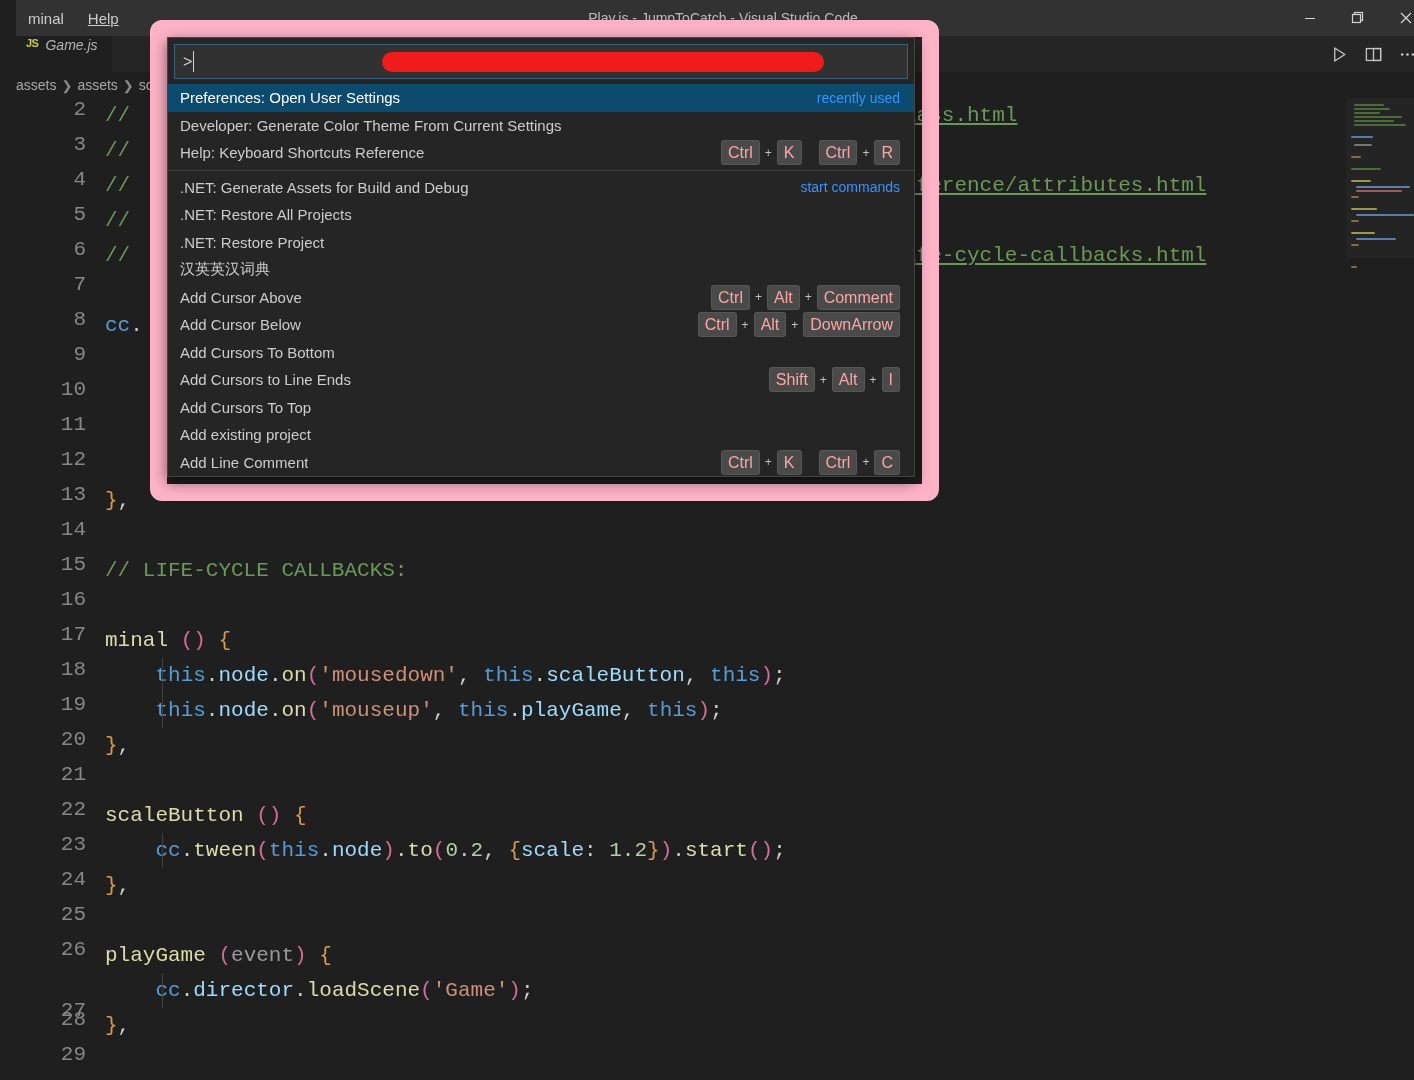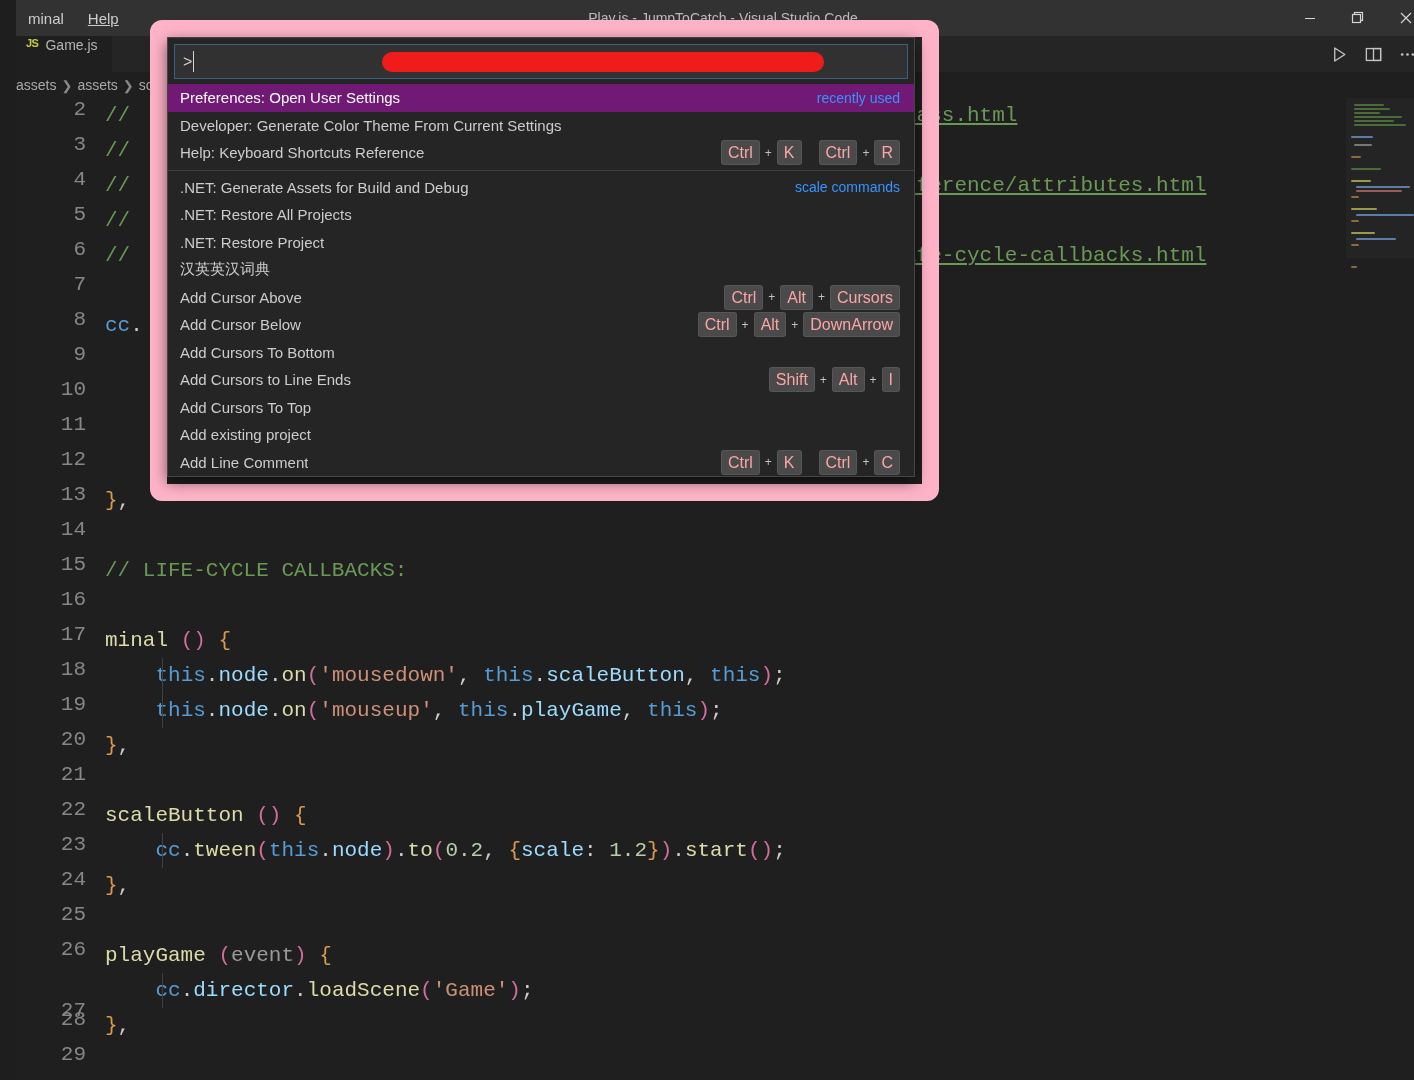--- a/index.html
+++ b/index.html
@@ -42,21 +42,21 @@
   .tab {
     display: flex; align-items: flex-start; gap: 7px;
     background: #1f1f1f; padding: 0 14px 0 10px; height: 36px;
     border-right: 1px solid #252526; border-top: 1px solid #1f1f1f;
     min-width: 96px;
   }
   .js-icon {
     font-size: 11px; font-weight: bold; color: #cbcb41;
     font-family: "Liberation Sans", sans-serif; letter-spacing: -0.5px;
   }
-  .tab-label { font-size: 14px; color: #b4b4b4; white-space: nowrap; }
+  .tab-label { font-size: 14px; color: #b4b4b4; white-space: nowrap; font-style: italic; }
   .editor-actions {
     position: absolute; right: 8px; top: 0; height: 36px;
     display: flex; align-items: center; gap: 4px;
   }
   .ea-btn {
     width: 30px; height: 30px; display: flex; align-items: center; justify-content: center;
     color: #c5c5c5;
   }
 
   
@@ -142,21 +142,21 @@
   }
   .redaction {
     position: absolute; left: 207px; top: 7px; width: 442px; height: 20px;
     background: #f01c1c; border-radius: 10px;
   }
   .palette-list { flex: 1; overflow: hidden; padding-top: 1px; }
   .p-row {
     position: relative; height: 27.5px; display: flex; align-items: center;
     padding: 0 14px 0 12px; justify-content: space-between;
   }
-  .p-row.selected { background: #701a75; }
+  .p-row.selected { background: #0c4a6e; }
   .p-label {
     font-size: 15px; color: #cccccc; white-space: nowrap; overflow: hidden;
     text-overflow: ellipsis;
   }
   .p-row.selected .p-label { color: #ffffff; }
   .p-right { display: flex; align-items: center; gap: 4px; flex: none; }
   .p-group { font-size: 14px; color: #3794ff; }
   .kbd {
     background: #4a4a4a; color: #fca5a5; font-size: 16px;
     border-radius: 3px; padding: 2px 6px; line-height: 1.2;
@@ -364,21 +364,21 @@
             <span class="kgap"></span>
             <span class="kbd">Ctrl</span>
             <span class="kplus">+</span>
             <span class="kbd">R</span>
           </span>
         </div>
         <div class="p-sep"></div>
         <div class="p-row">
           <span class="p-label">.NET: Generate Assets for Build and Debug</span>
           <span class="p-right">
-            <span class="p-group">scale commands</span>
+            <span class="p-group">start commands</span>
           </span>
         </div>
         <div class="p-row">
           <span class="p-label">.NET: Restore All Projects</span>
           <span class="p-right"></span>
         </div>
         <div class="p-row">
           <span class="p-label">.NET: Restore Project</span>
           <span class="p-right"></span>
         </div>
@@ -386,21 +386,21 @@
           <span class="p-label">汉英英汉词典</span>
           <span class="p-right"></span>
         </div>
         <div class="p-row">
           <span class="p-label">Add Cursor Above</span>
           <span class="p-right">
             <span class="kbd">Ctrl</span>
             <span class="kplus">+</span>
             <span class="kbd">Alt</span>
             <span class="kplus">+</span>
-            <span class="kbd">Cursors</span>
+            <span class="kbd">Comment</span>
           </span>
         </div>
         <div class="p-row">
           <span class="p-label">Add Cursor Below</span>
           <span class="p-right">
             <span class="kbd">Ctrl</span>
             <span class="kplus">+</span>
             <span class="kbd">Alt</span>
             <span class="kplus">+</span>
             <span class="kbd">DownArrow</span>

